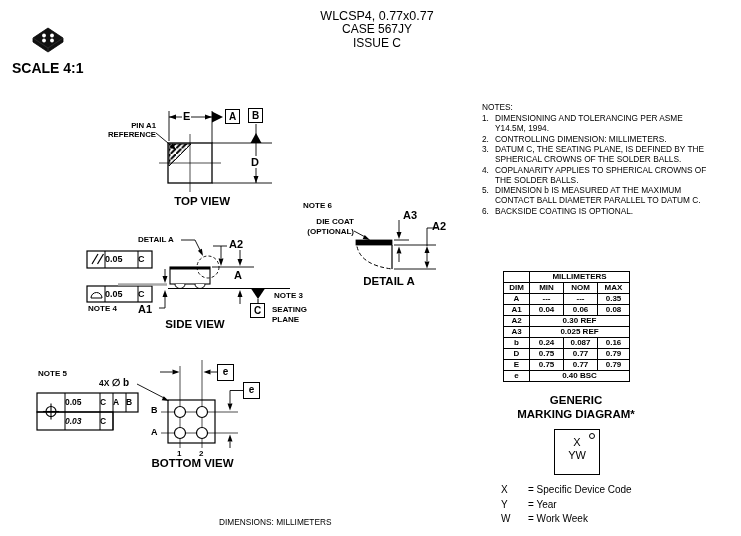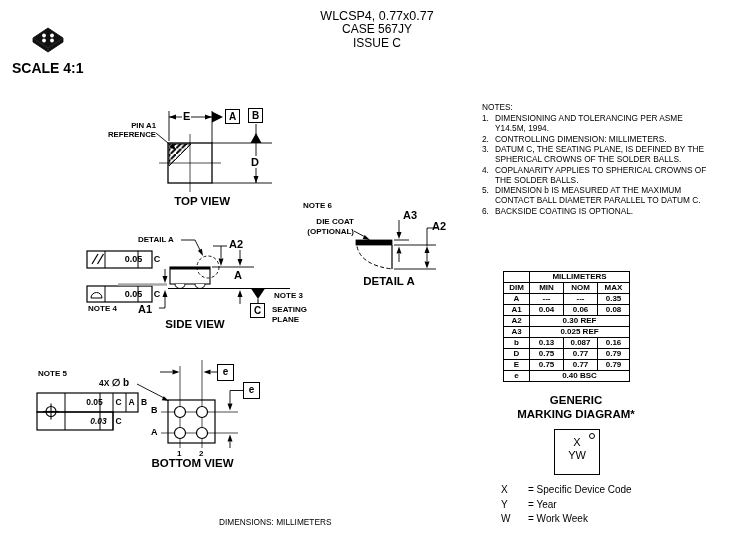--- a/index.html
+++ b/index.html
@@ -9,21 +9,21 @@
   .abs{position:absolute;}
   .pre{white-space:pre-line;}
   .ctr{text-align:center;}
   .rt{text-align:right;}
   .b{font-weight:bold;}
   .lbl{font-weight:bold;font-size:8px;line-height:9.5px;letter-spacing:0;}
   .dim{font-weight:bold;font-size:11px;line-height:12px;}
   .viewlbl{font-weight:bold;font-size:11.5px;line-height:13px;text-align:center;}
   .databox{border:1.3px solid #000;text-align:center;font-weight:bold;font-size:10px;
            background:#fff;}
-  .fcftxt{font-weight:600;font-size:9px;text-align:center;margin-left:12px;}
+  .fcftxt{font-weight:600;font-size:9px;text-align:left;}
   .whitebg{background:#fff;padding:0 1px;}
   svg{position:absolute;left:0;top:0;}
   
   .t1{font-weight:normal;font-size:12.5px;line-height:14px;}
   .t2{font-size:12px;line-height:13.5px;}
   
   .note-item{display:flex;margin-bottom:0.5px;}
   .note-num{width:13px;flex:none;font-size:8.3px;line-height:10px;}
   .note-text{font-size:8.3px;line-height:10px;width:240px;}
   .notes-head{font-size:8.3px;line-height:11px;}
@@ -277,21 +277,21 @@
       <tr>
             <td>A2</td>
             <td colspan="3">0.30 REF</td>
           </tr>
       <tr>
             <td>A3</td>
             <td colspan="3">0.025 REF</td>
           </tr>
       <tr>
             <td>b</td>
-            <td>0.13</td>
+            <td>0.24</td>
             <td>0.087</td>
             <td>0.16</td>
           </tr>
       <tr>
             <td>D</td>
             <td>0.75</td>
             <td>0.77</td>
             <td>0.79</td>
           </tr>
       <tr>

